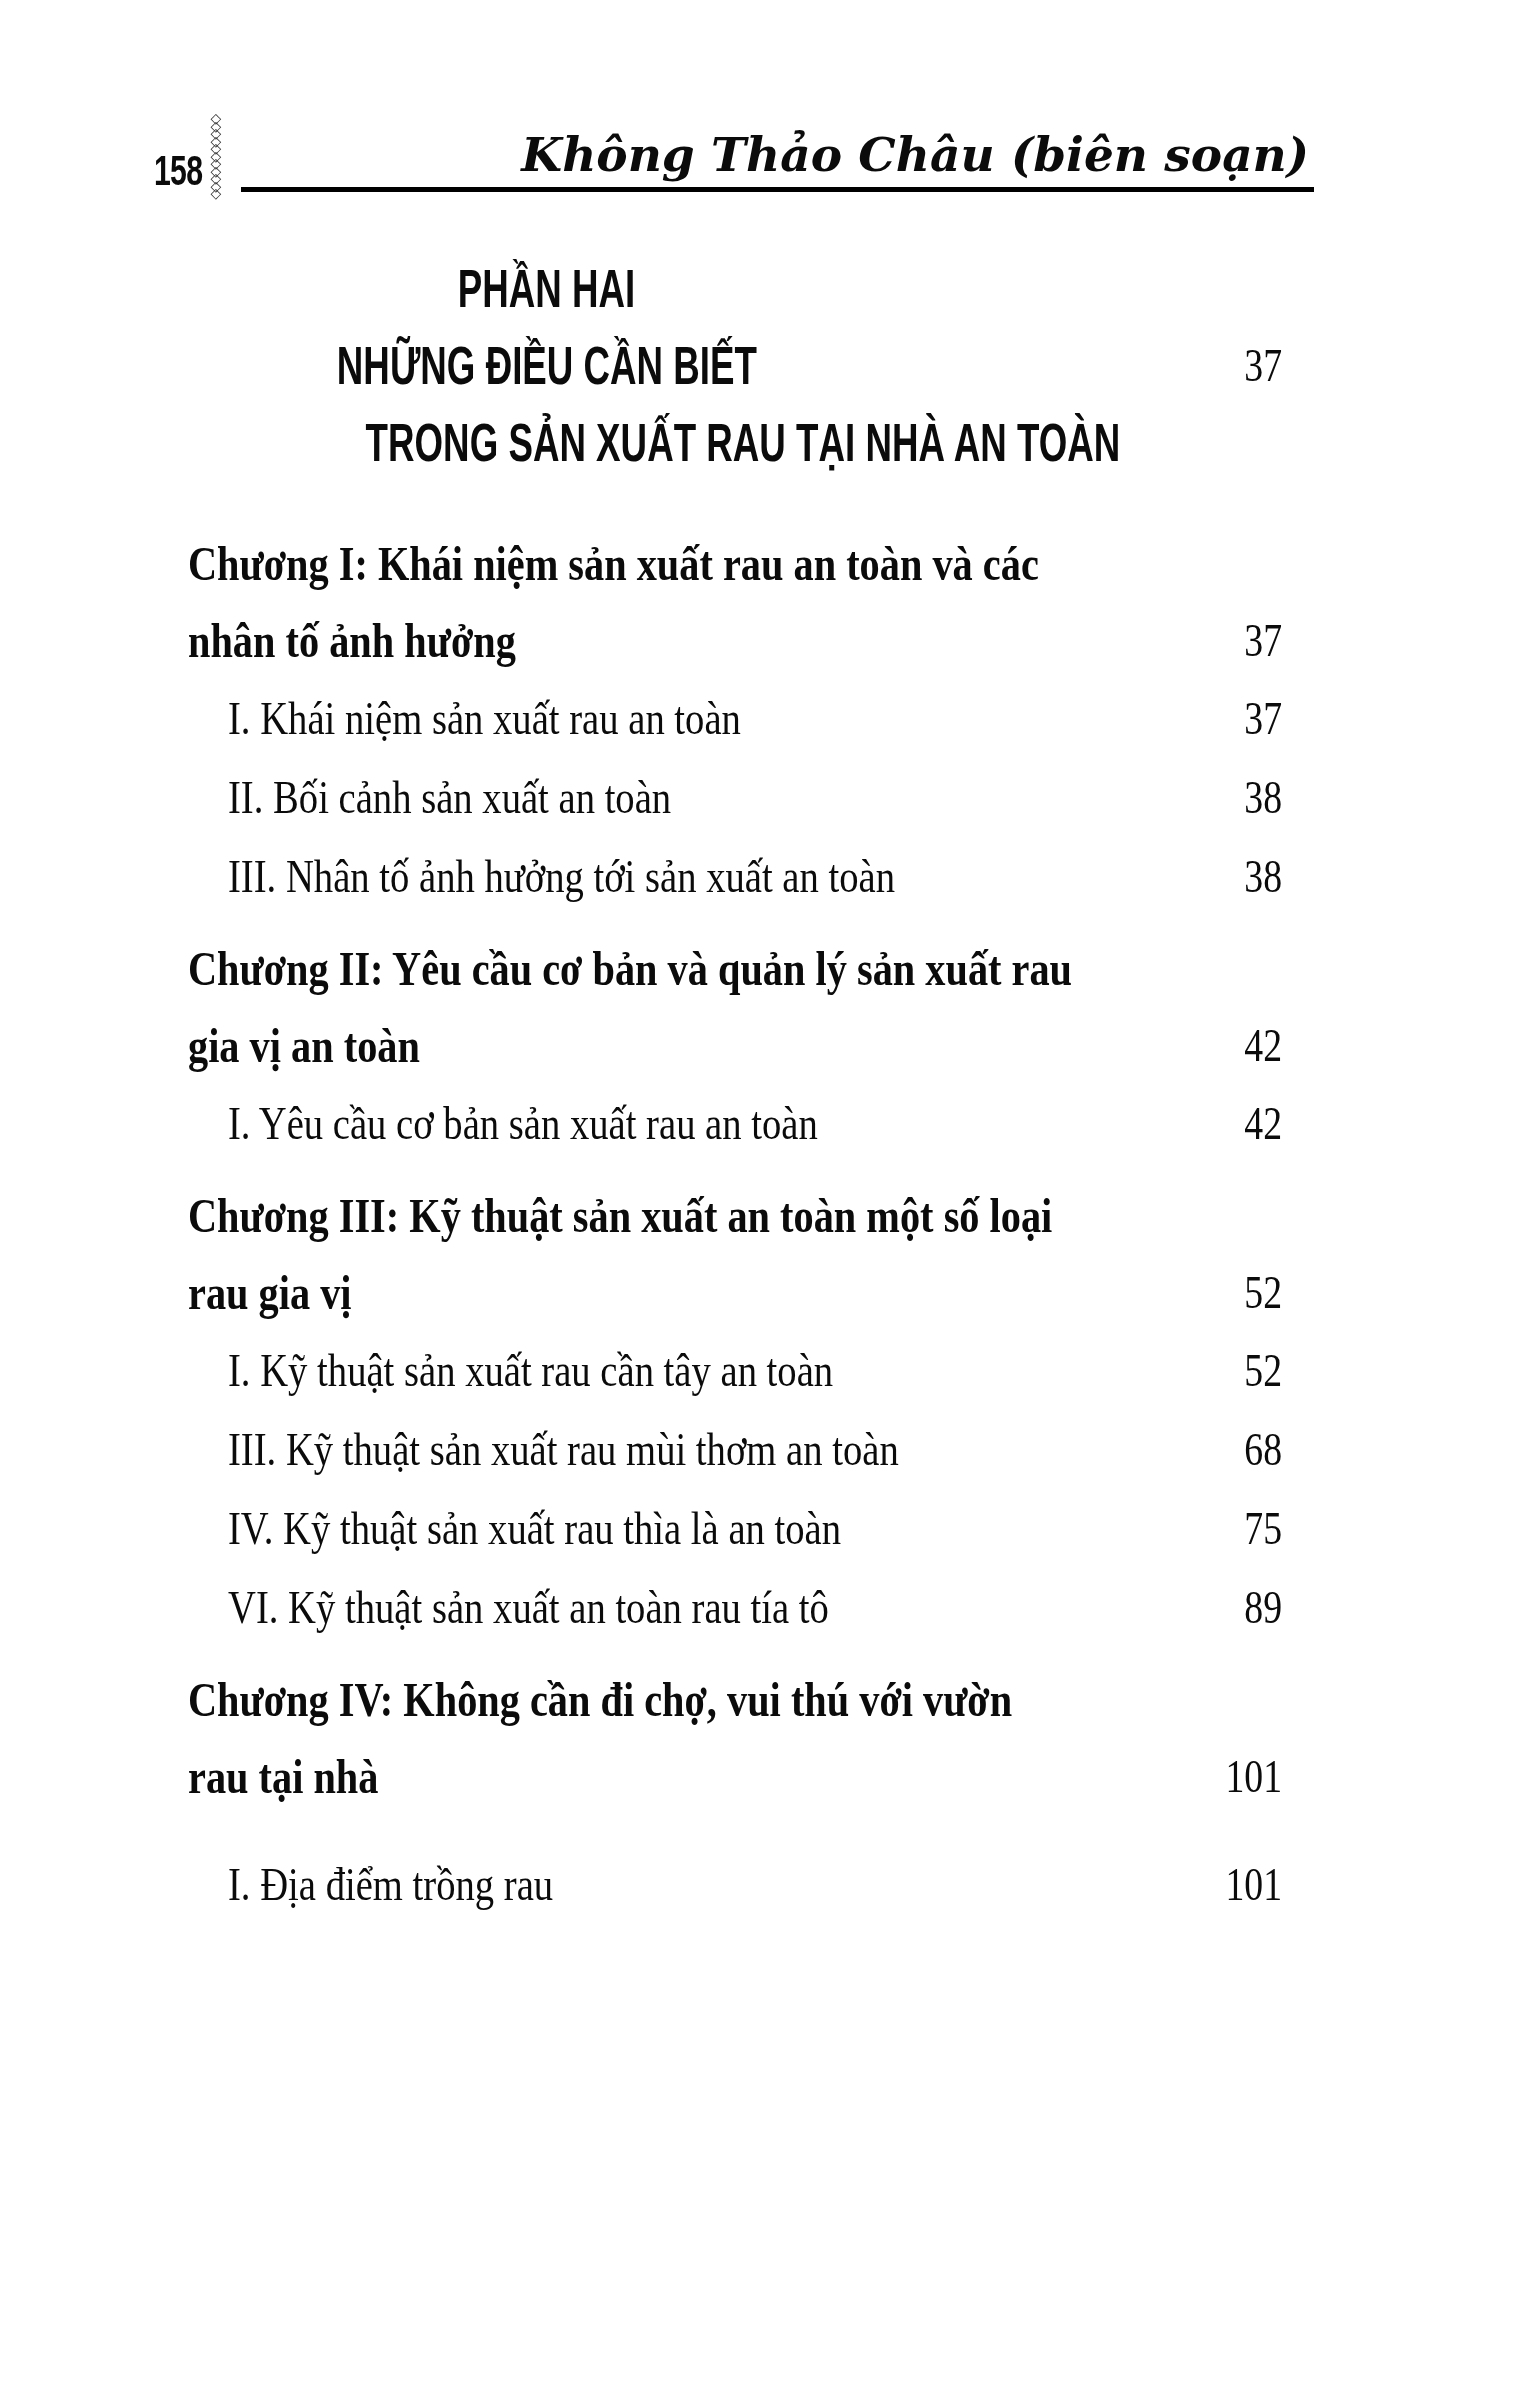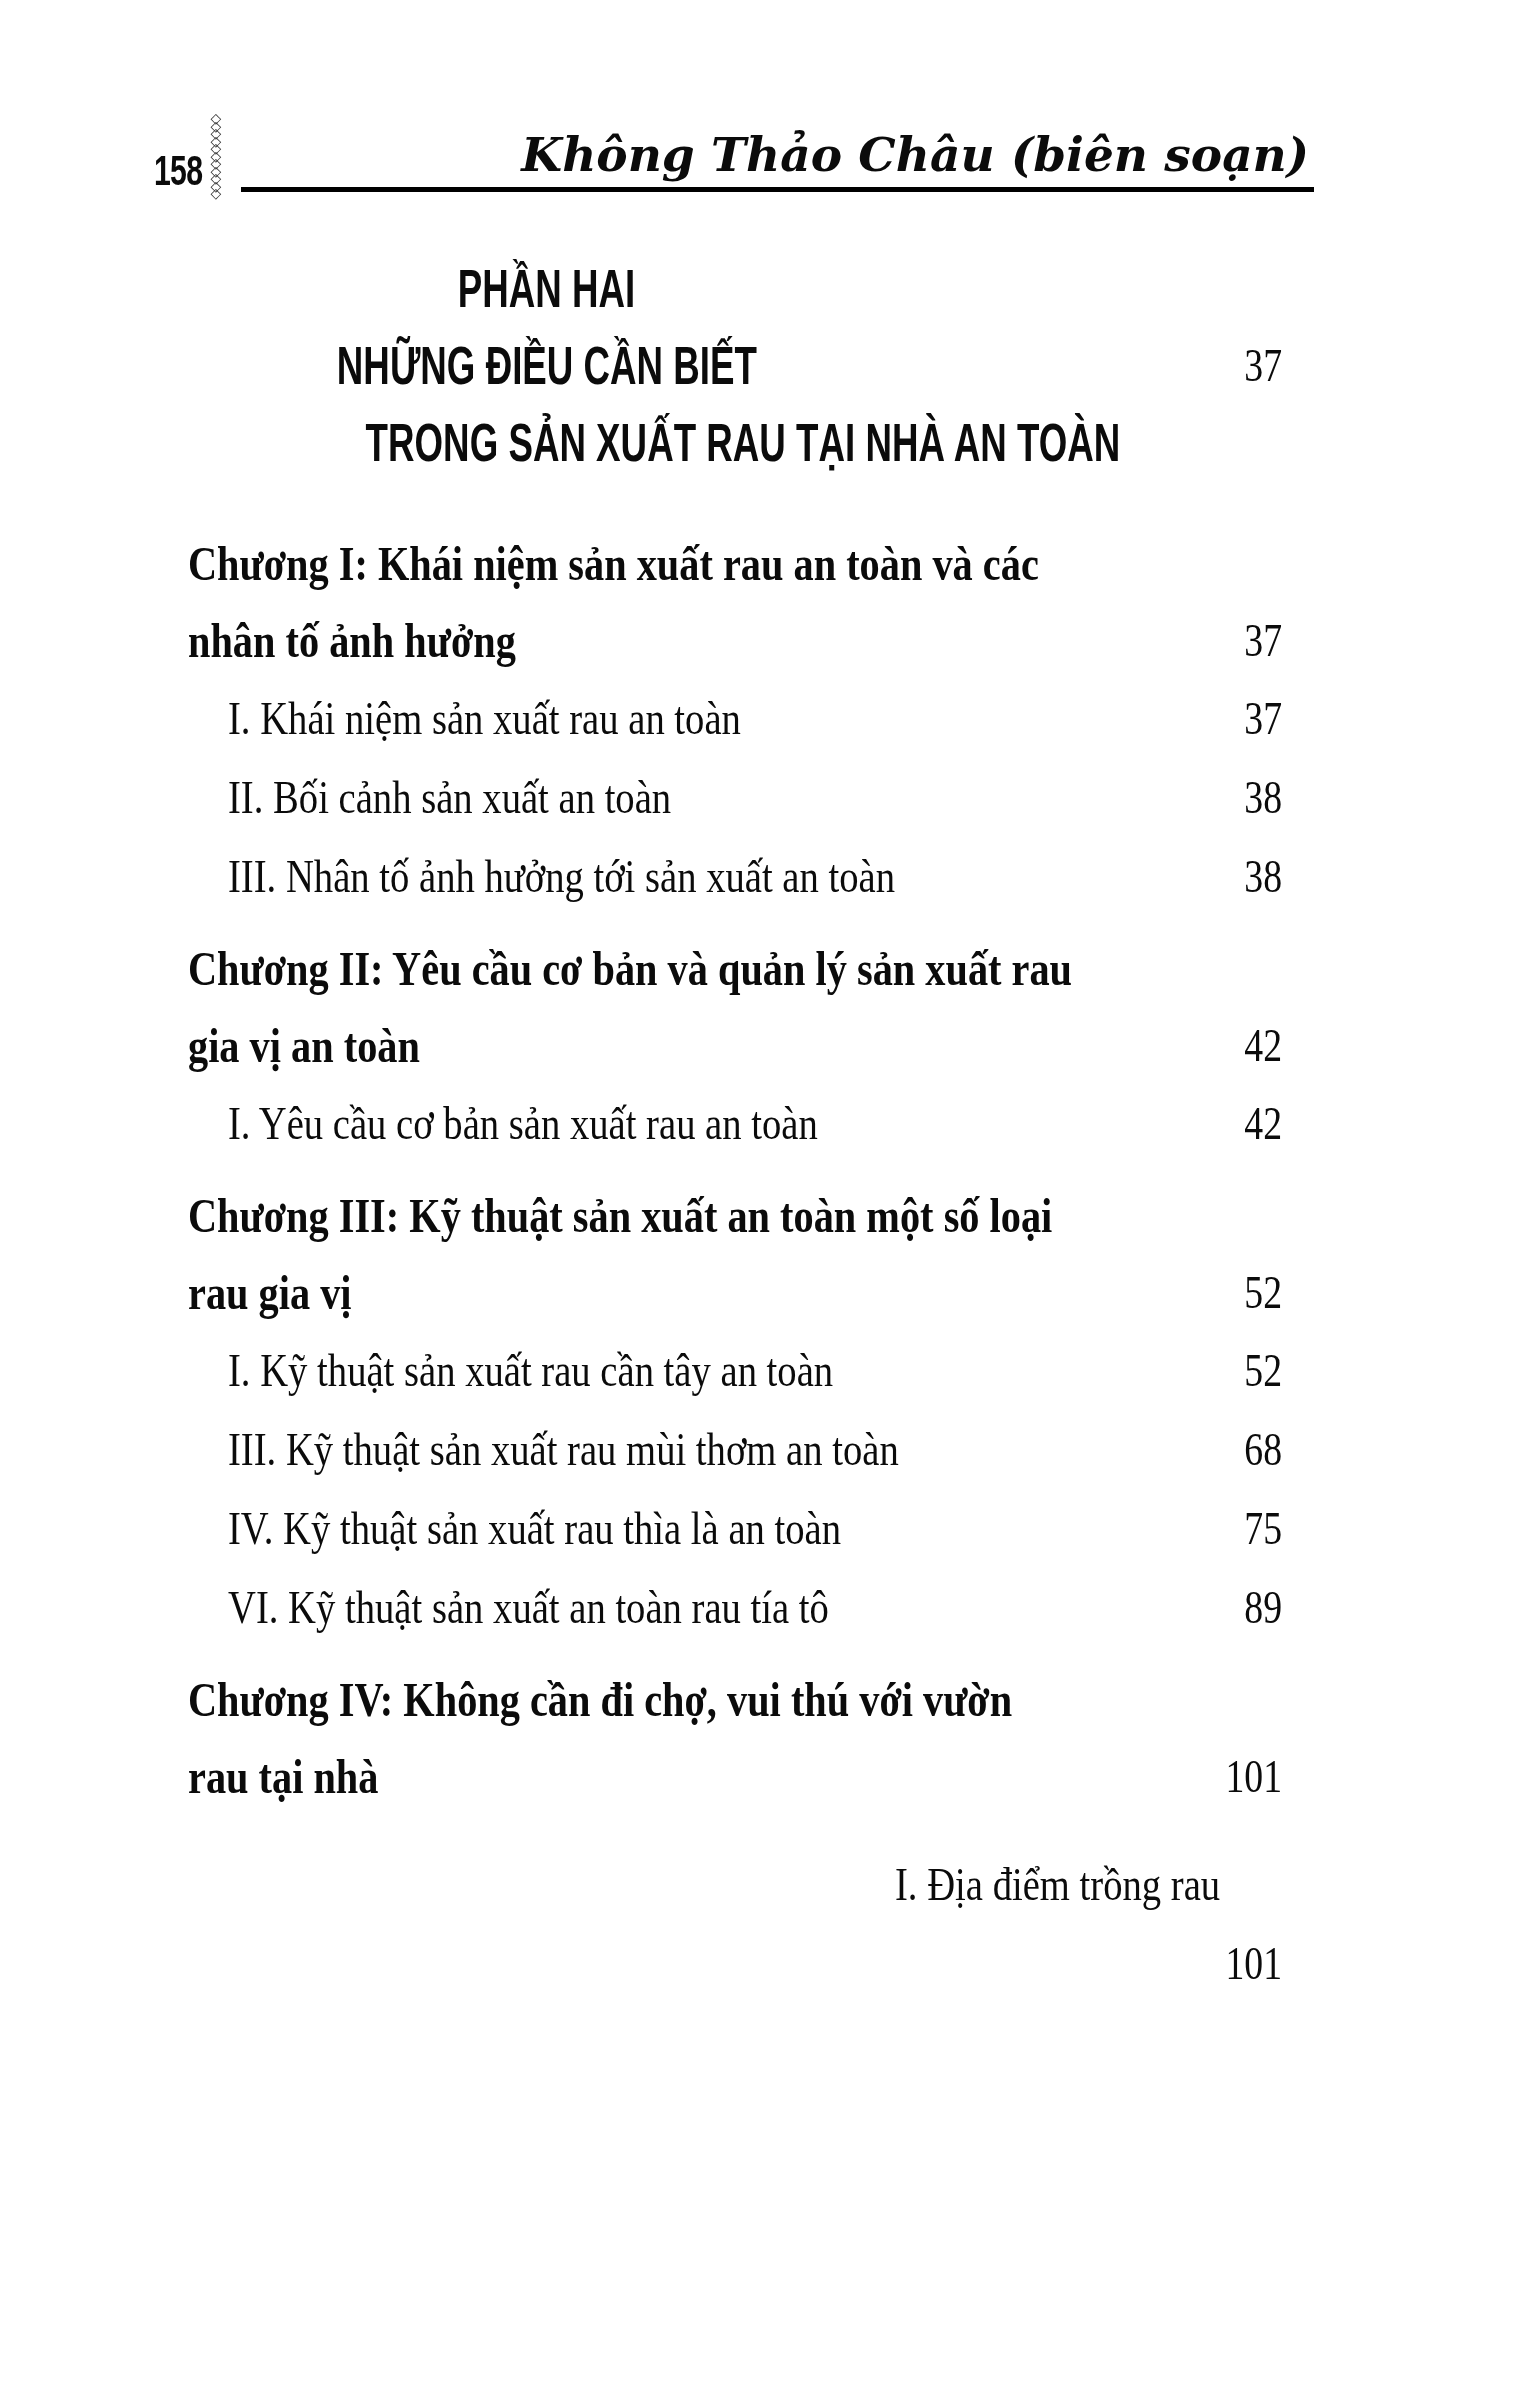--- a/index.html
+++ b/index.html
@@ -61,27 +61,27 @@
   .entry .page-num {
     width:109px; text-align:right;
     font-weight:normal; font-size:46px;
     transform:scaleX(0.82); transform-origin:right center;
   }
 
   .entry.chapter { margin-top:14px; font-size:48px; line-height:77px; font-weight:bold; }
   .entry.chapter .page-num { line-height:77px; }
   .cline { display:block; transform:scaleX(0.84); transform-origin:left center; white-space:nowrap; }
 
-  .entry.item { font-size:46px; line-height:79px; }
+  .entry.item { font-size:46px; line-height:79px;gap:28px; }
   .entry.item .label { padding-left:40px; }
   .entry.item .page-num { line-height:79px; }
   .iline { display:block; transform:scaleX(0.84); transform-origin:left center; white-space:nowrap; }
 
   .mt-first { margin-top:44px !important; }
-  .mt-last  { margin-top:30px;flex-direction:column; }
+  .mt-last  { margin-top:30px; }
 </style>
 </head>
 <body>
 
 <div class="sheet">
 
   <div class="folio">158</div>
   <div class="ornament">◇◇◇◇◇◇◇◇◇◇◇</div>
   <div class="author">Không Thảo Châu (biên soạn)</div>
   <div class="header-rule"></div>

